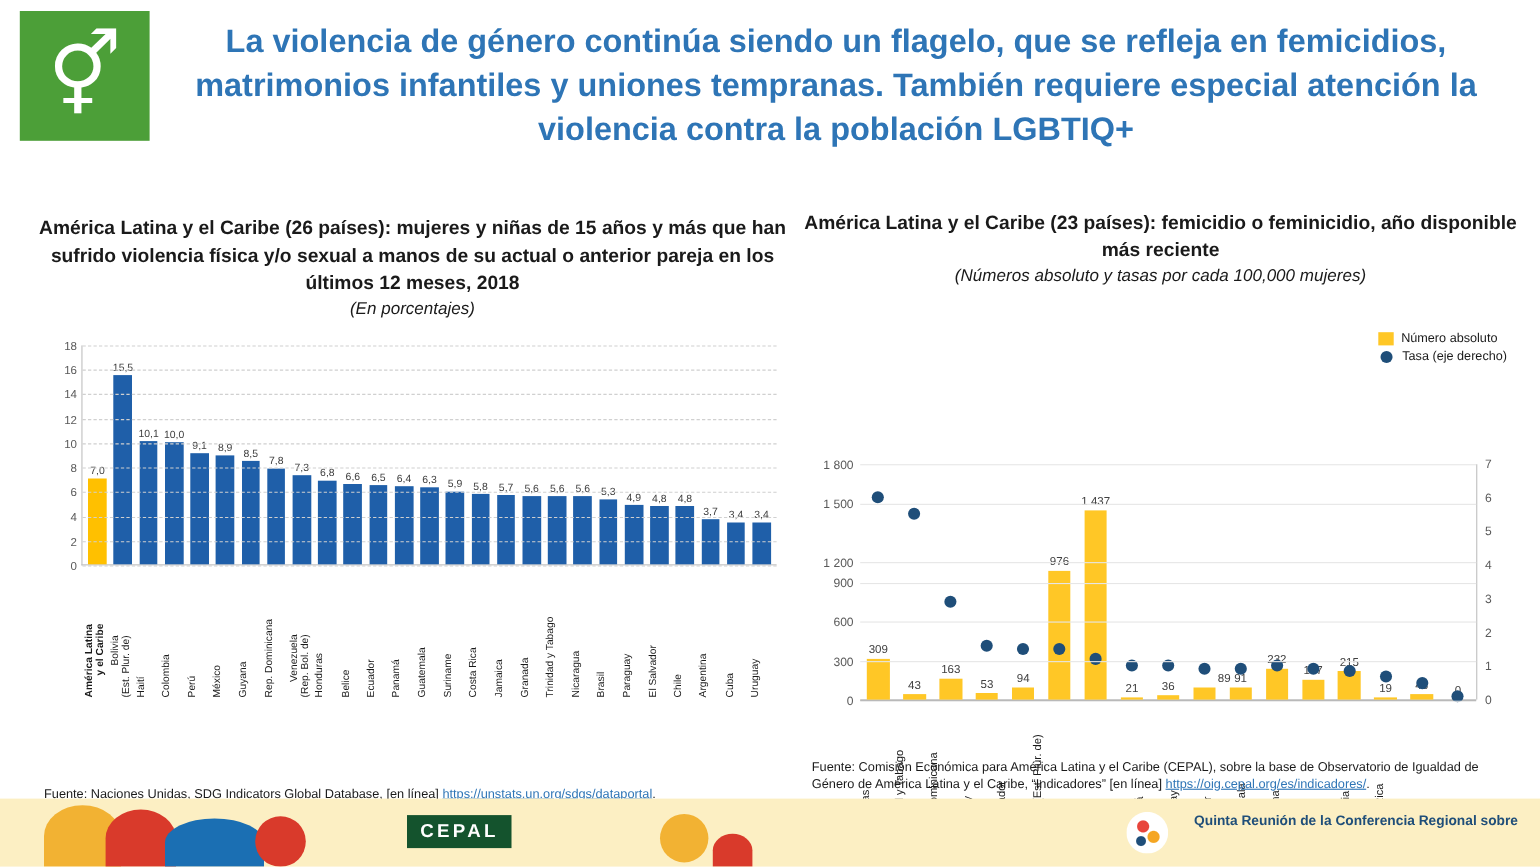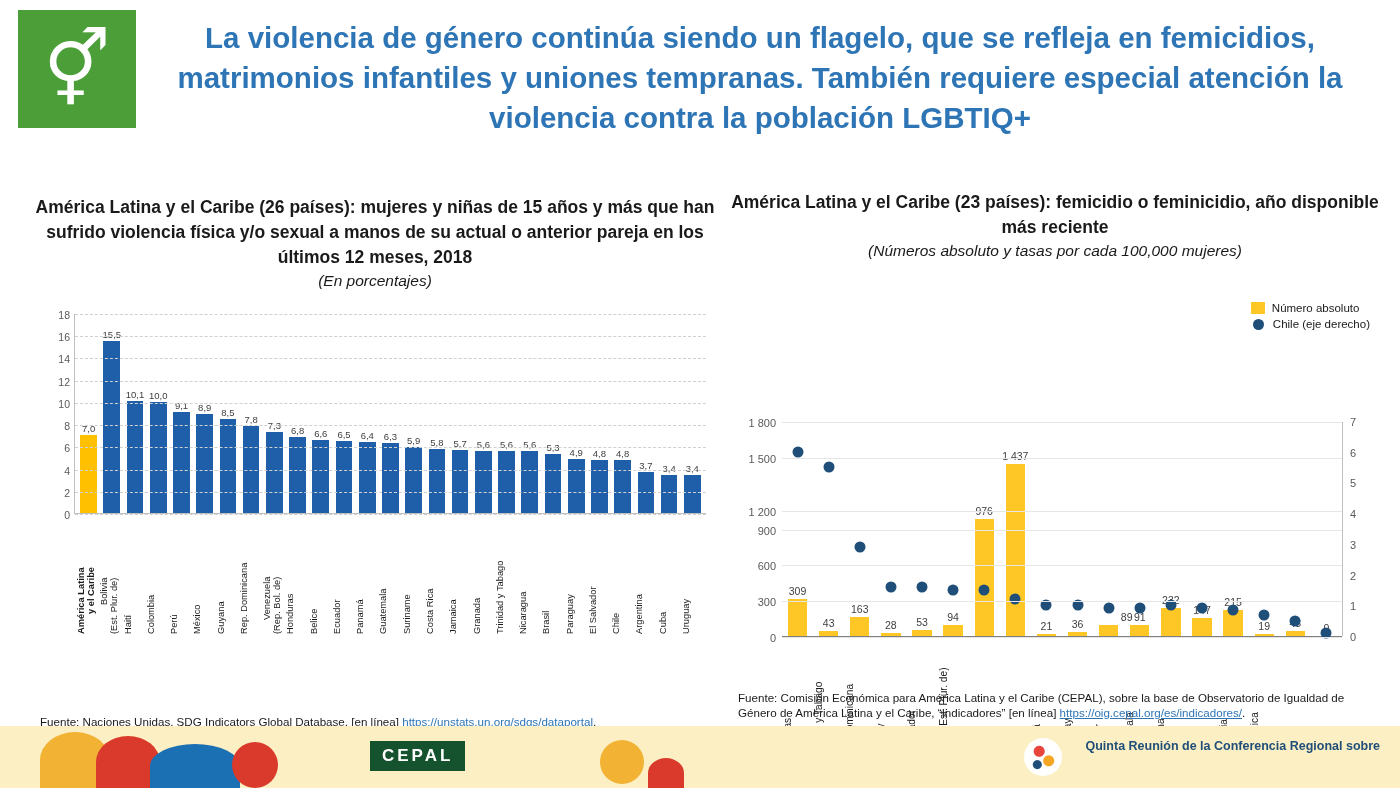--- a/index.html
+++ b/index.html
@@ -355,21 +355,21 @@
   <div class="panel-title">América Latina y el Caribe (23 países): femicidio o feminicidio, año disponible más reciente</div>
   <div class="panel-subtitle">(Números absoluto y tasas por cada 100,000 mujeres)</div>
 
   <div class="legend">
     <div class="legend-row">
       <span class="legend-swatch"></span>
       <span>Número absoluto</span>
     </div>
     <div class="legend-row">
       <span class="legend-dot"></span>
-      <span>Chile (eje derecho)</span>
+      <span>Tasa (eje derecho)</span>
     </div>
   </div>
 
   <div class="chart-right-wrap">
     <div class="plot-right" id="plot-right">
       <div class="axis-r-line"></div>
       <div class="bars-right" id="bars-right">
           <div class="rcol">
             <div class="rval" style="bottom: 36.9083px;">309</div>
             <div class="rbar" style="height: 36.9083px;"></div>
@@ -377,25 +377,20 @@
           </div>
           <div class="rcol">
             <div class="rval" style="bottom: 5.13611px;">43</div>
             <div class="rbar" style="height: 5.13611px;"></div>
             <div class="rdot" style="bottom: 168.929px;"></div>
           </div>
           <div class="rcol">
             <div class="rval" style="bottom: 19.4694px;">163</div>
             <div class="rbar" style="height: 19.4694px;"></div>
             <div class="rdot" style="bottom: 89.0714px;"></div>
-          </div>
-          <div class="rcol">
-            <div class="rval" style="bottom: 3.34444px;">28</div>
-            <div class="rbar" style="height: 3.34444px;"></div>
-            <div class="rdot" style="bottom: 49.1429px;"></div>
           </div>
           <div class="rcol">
             <div class="rval" style="bottom: 6.33056px;">53</div>
             <div class="rbar" style="height: 6.33056px;"></div>
             <div class="rdot" style="bottom: 49.1429px;"></div>
           </div>
           <div class="rcol">
             <div class="rval" style="bottom: 11.2278px;">94</div>
             <div class="rbar" style="height: 11.2278px;"></div>
             <div class="rdot" style="bottom: 46.0714px;"></div>

